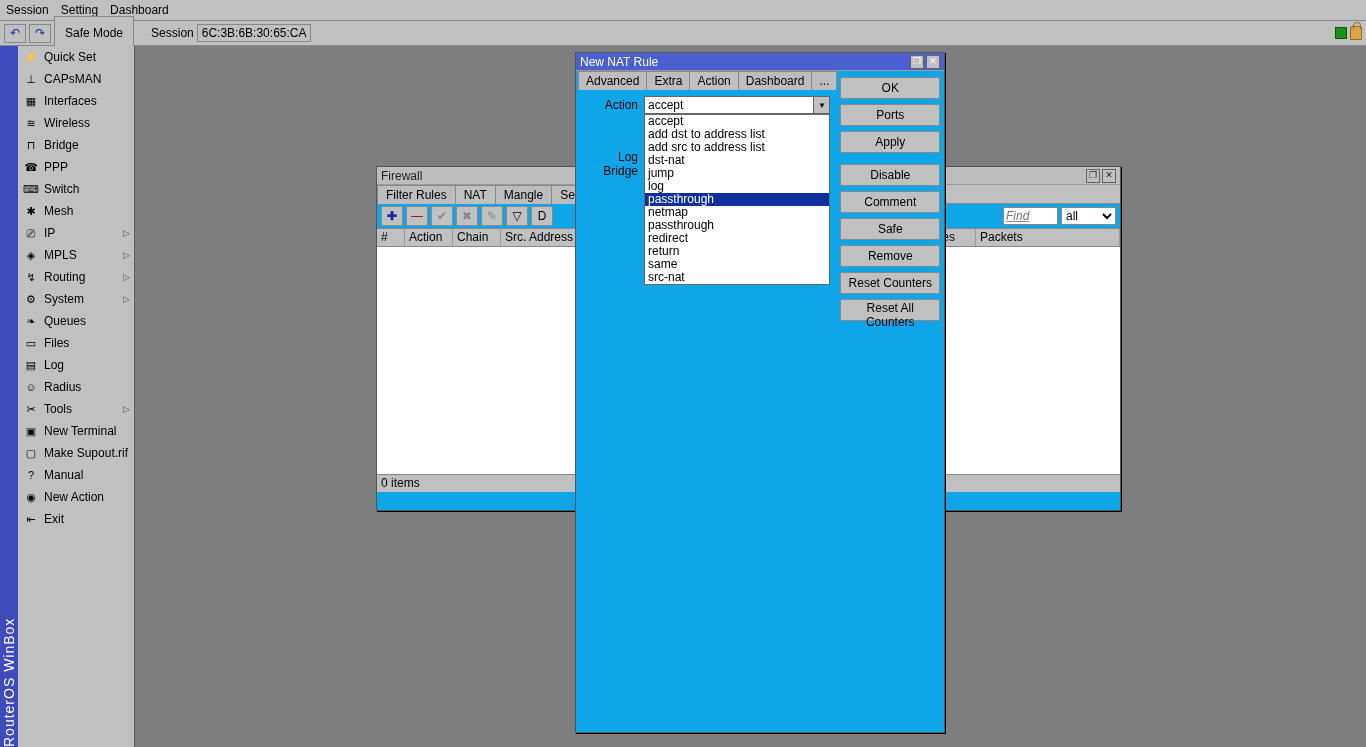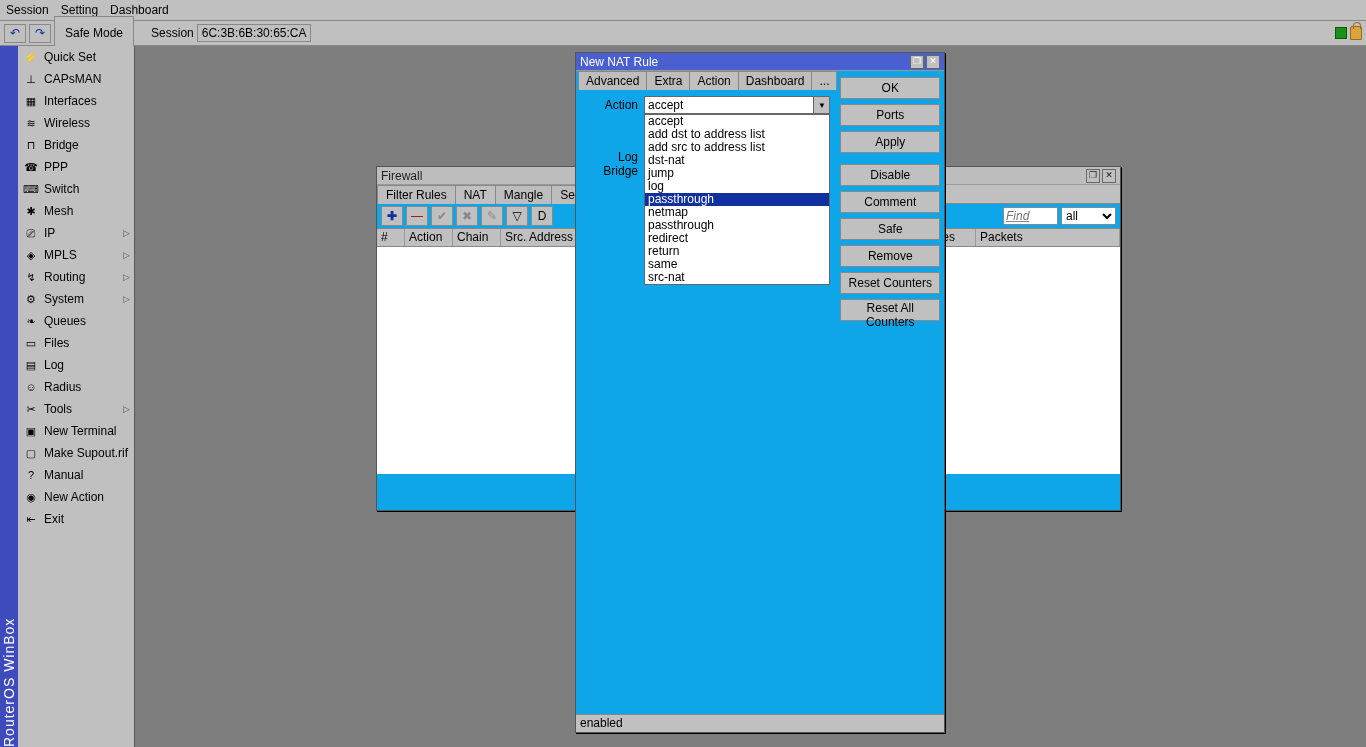--- a/index.html
+++ b/index.html
@@ -228,20 +228,21 @@
       </div>
       <div class="fwheaders">
         <div class="col" style="width:28px;">#</div>
         <div class="col" style="width:48px;">Action</div>
         <div class="col" style="width:48px;">Chain</div>
         <div class="col" style="width:420px;">Src. Address</div>
         <div class="col" style="width:55px;">Bytes</div>
         <div class="col" style="flex:1;">Packets</div>
       </div>
       <div class="fwbody"></div>
+      <div class="fwstatus">0 items</div>
     </div>
 
     <div class="win natwin">
       <div class="titlebar">
         <span>New NAT Rule</span>
         <div class="tright">
           <div class="tbtn2">❐</div>
           <div class="tbtn2">✕</div>
         </div>
       </div>
@@ -291,17 +292,16 @@
           <button>Ports</button>
           <button>Apply</button>
           <button style="margin-top:6px;">Disable</button>
           <button>Comment</button>
           <button>Safe</button>
           <button>Remove</button>
           <button>Reset Counters</button>
           <button>Reset All Counters</button>
         </div>
       </div>
-      <div class="natstatus">enabled</div>
     </div>
 
   </div>
 </div>
 
 </body></html>

